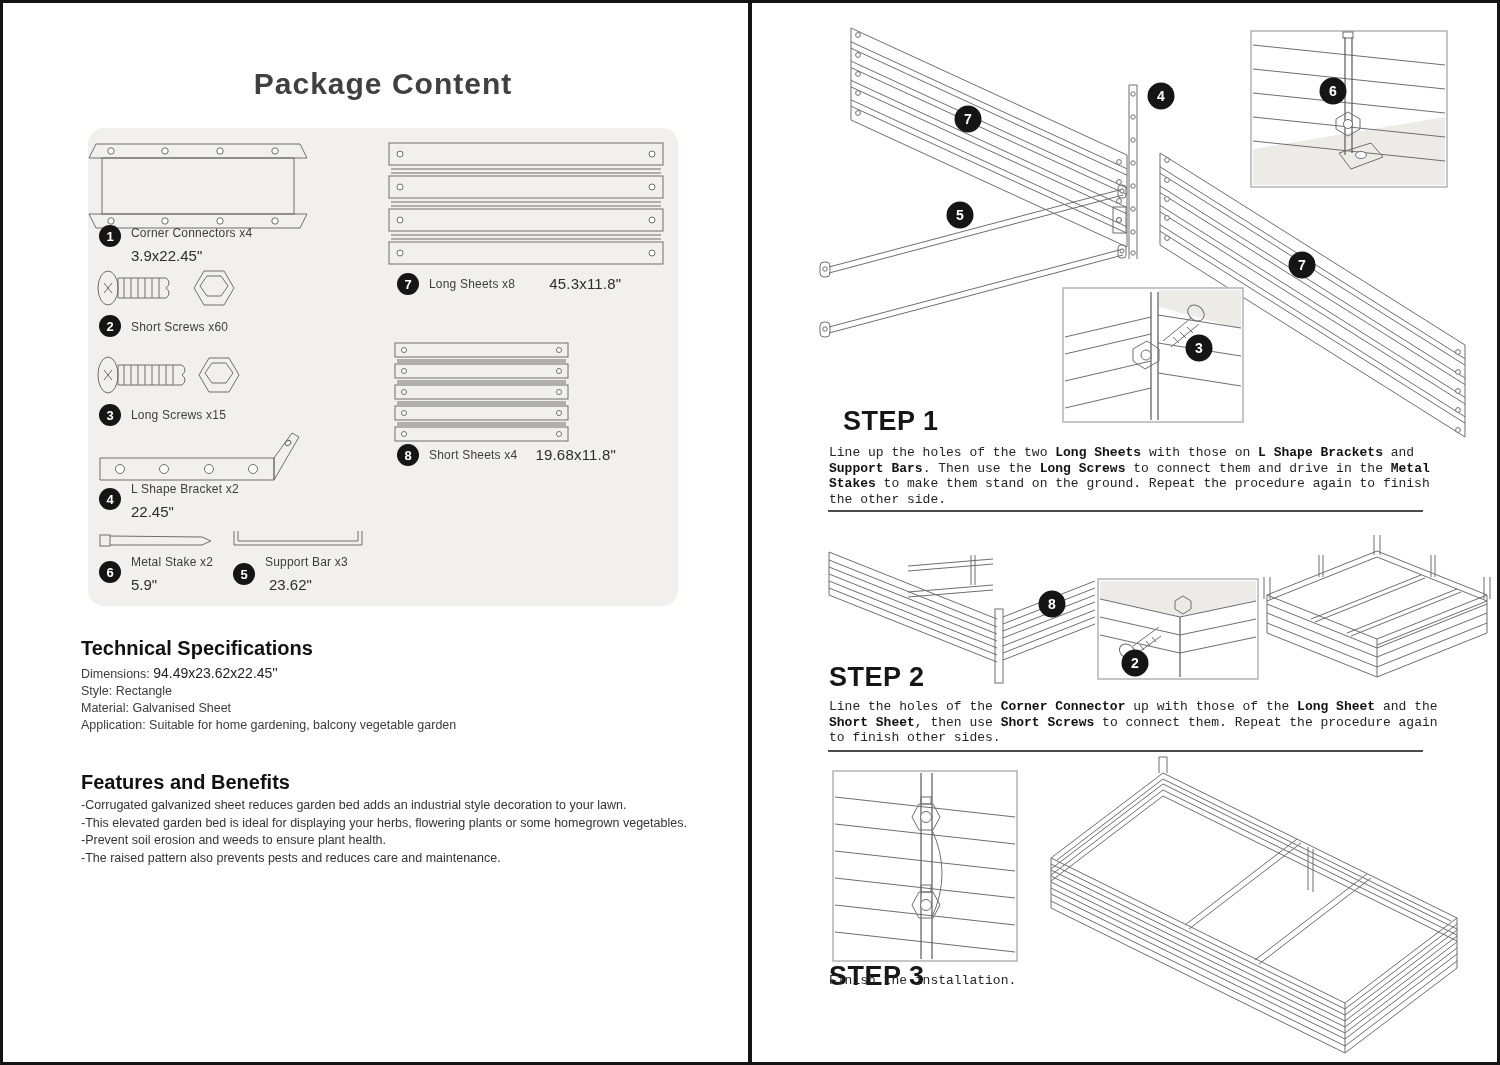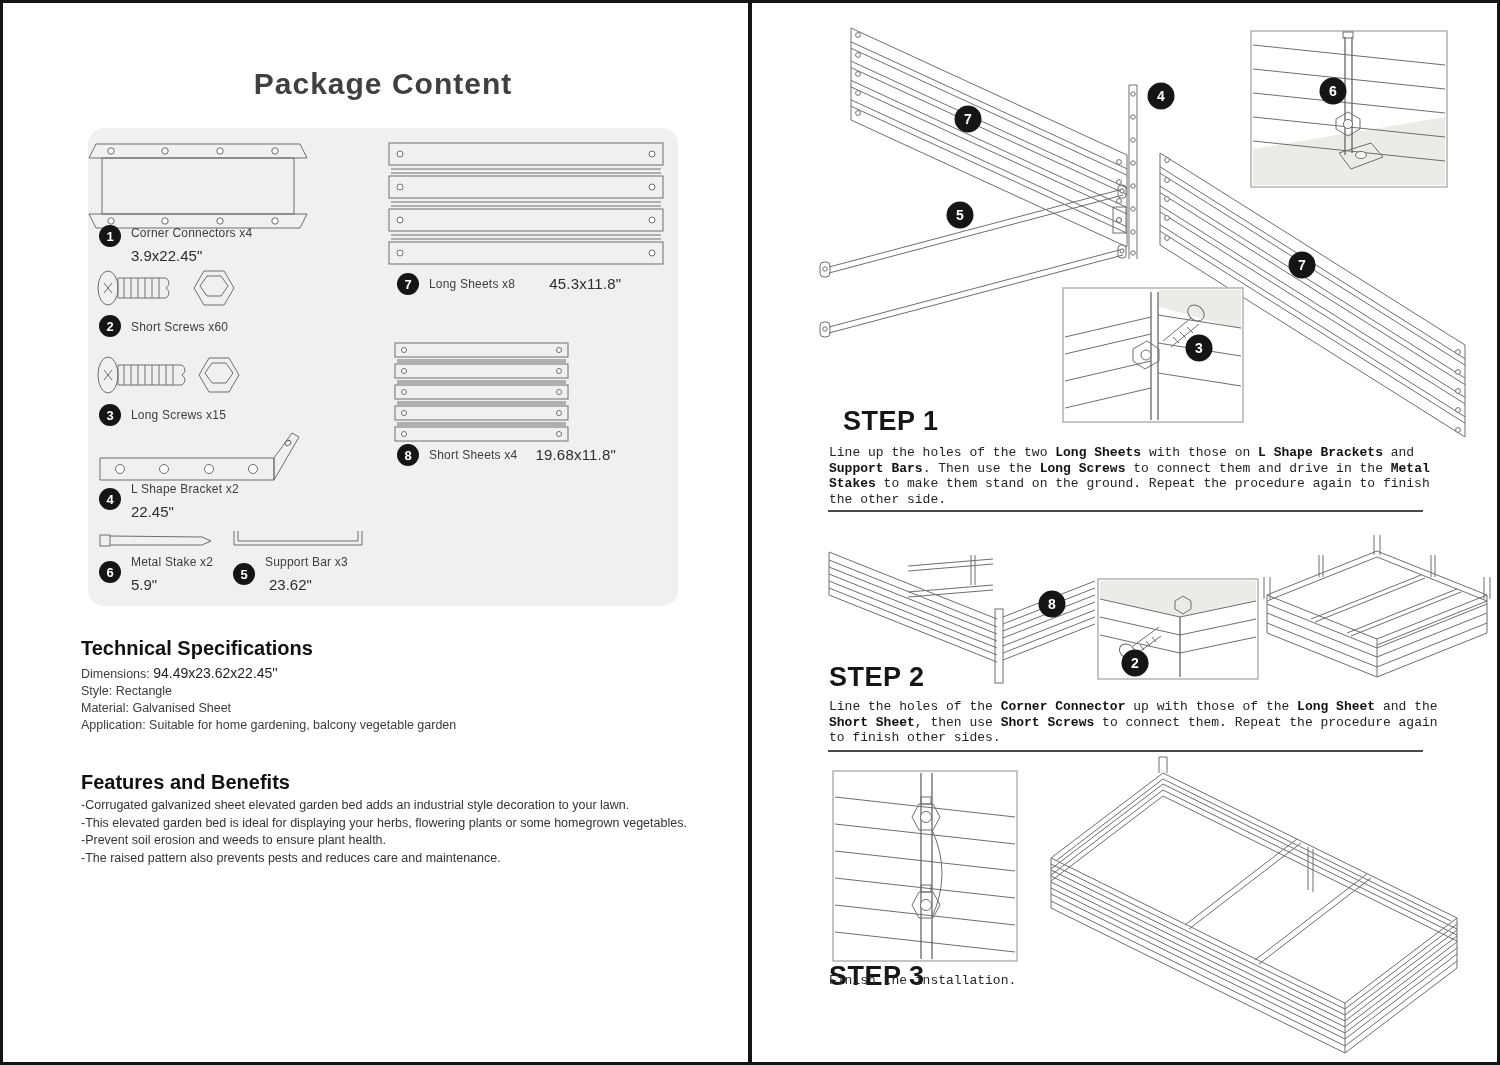--- a/index.html
+++ b/index.html
@@ -181,21 +181,21 @@
   <div class="abs sec-h" style="left:78px;top:634px;">Technical Specifications</div>
   <div class="abs" style="left:78px;top:662px;width:640px;">
     <div class="spec-line"><span>Dimensions:</span> <span class="val">94.49x23.62x22.45''</span></div>
     <div class="spec-line"><span>Style:</span> <span>Rectangle</span></div>
     <div class="spec-line"><span>Material:</span> <span>Galvanised Sheet</span></div>
     <div class="spec-line"><span>Application:</span> <span>Suitable for home gardening, balcony vegetable garden</span></div>
   </div>
 
   <div class="abs sec-h" style="left:78px;top:768px;">Features and Benefits</div>
   <div class="abs" style="left:78px;top:794px;width:645px;">
-    <div class="feat-line">-Corrugated galvanized sheet elevated garden bed adds an industrial style decoration to your lawn.</div>
+    <div class="feat-line">-Corrugated galvanized sheet reduces garden bed adds an industrial style decoration to your lawn.</div>
     <div class="feat-line">-This elevated garden bed is ideal for displaying your herbs, flowering plants or some homegrown vegetables.</div>
     <div class="feat-line">-Prevent soil erosion and weeds to ensure plant health.</div>
     <div class="feat-line">-The raised pattern also prevents pests and reduces care and maintenance.</div>
   </div>
 
   <svg class="abs" style="left:752px;top:4px;" width="744" height="516" viewBox="0 0 744 516">
 
     <g>
       <path class="ln" d="M96,21 L372,148 M96,34.8 L372,161.8 M96,41.2 L372,168.2 M96,54.1 L372,181.1 M96,60.6 L372,187.6 M96,73.4 L372,200.4 M96,79.9 L372,206.9 M96,92.8 L372,219.8 M96,99.2 L372,226.2 M96,113 L372,240"></path>
       <path class="ln" d="M96,21 V113 M372,148 V240"></path>

